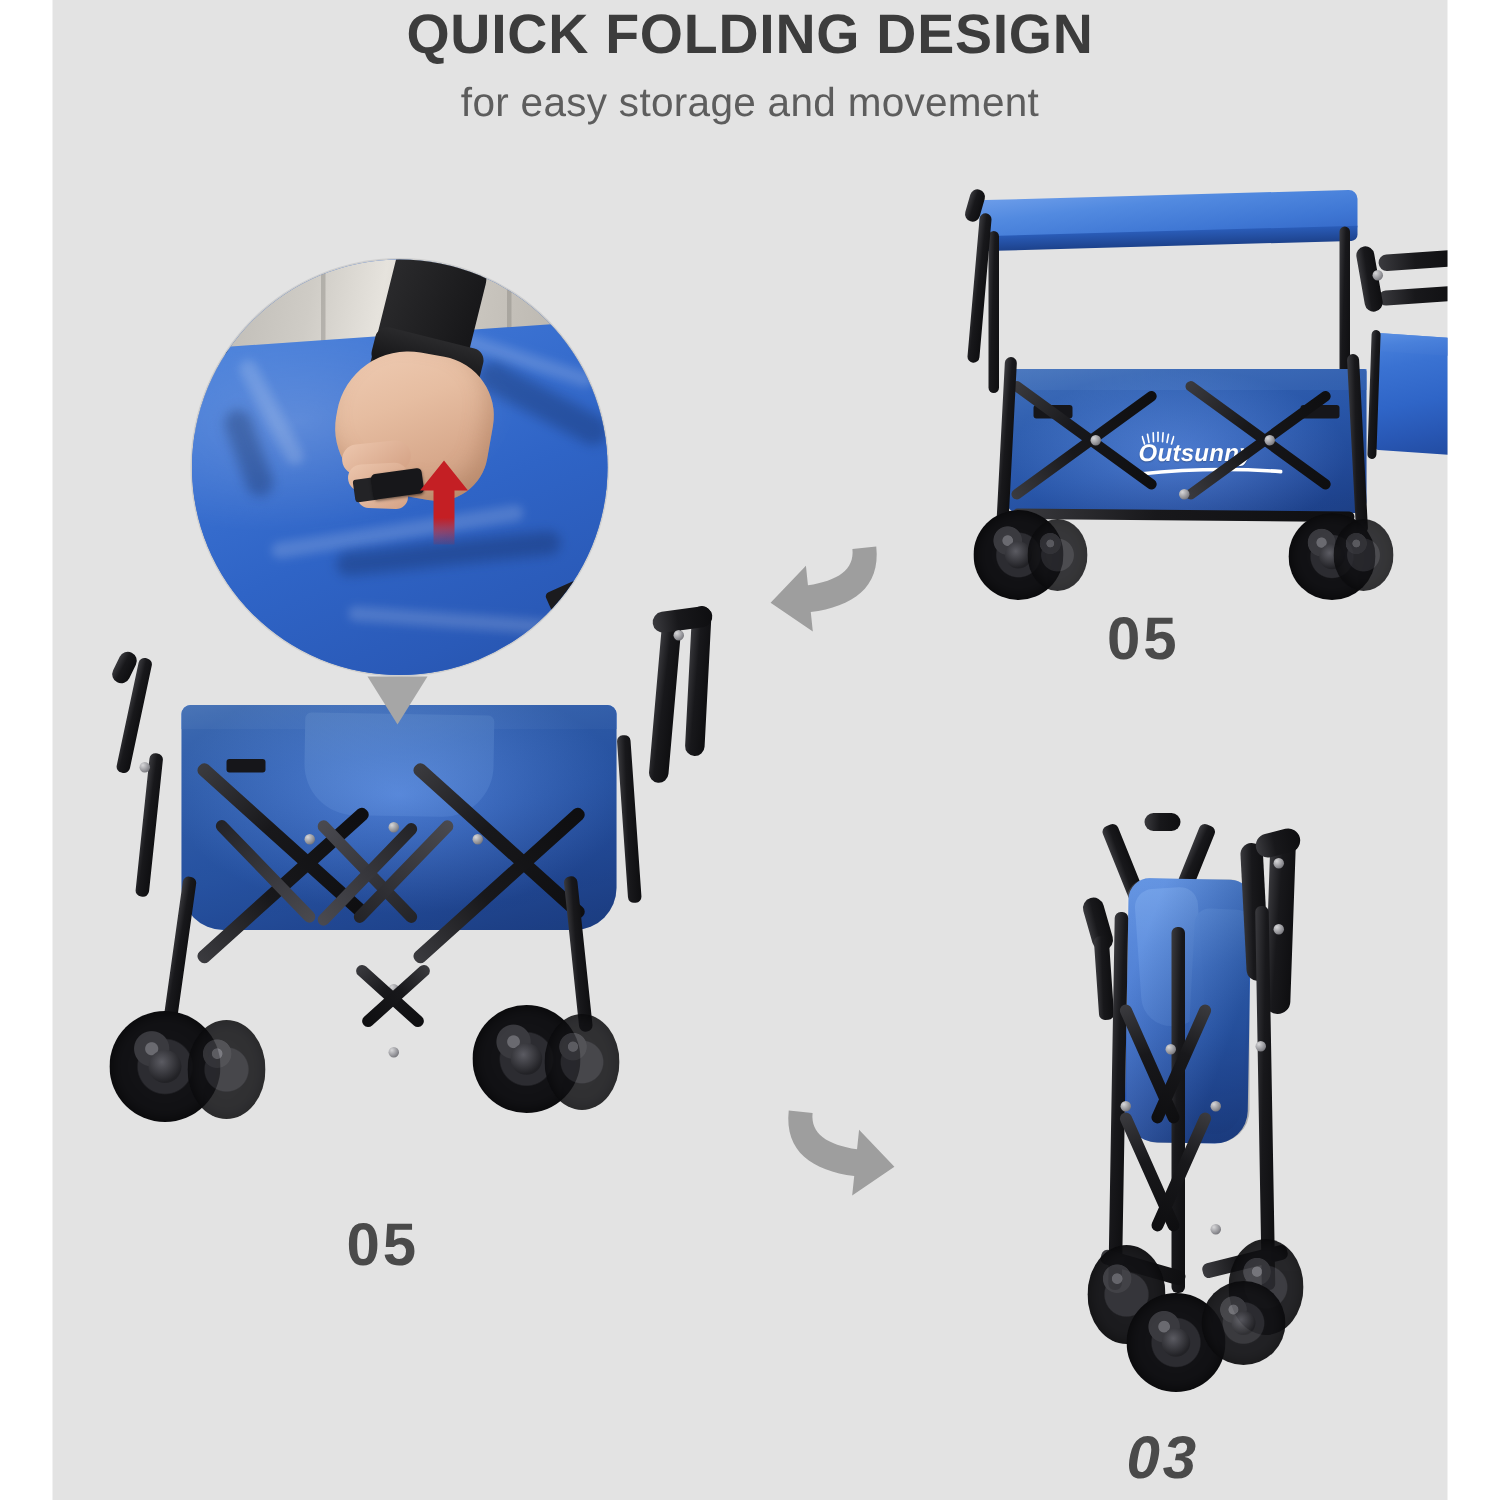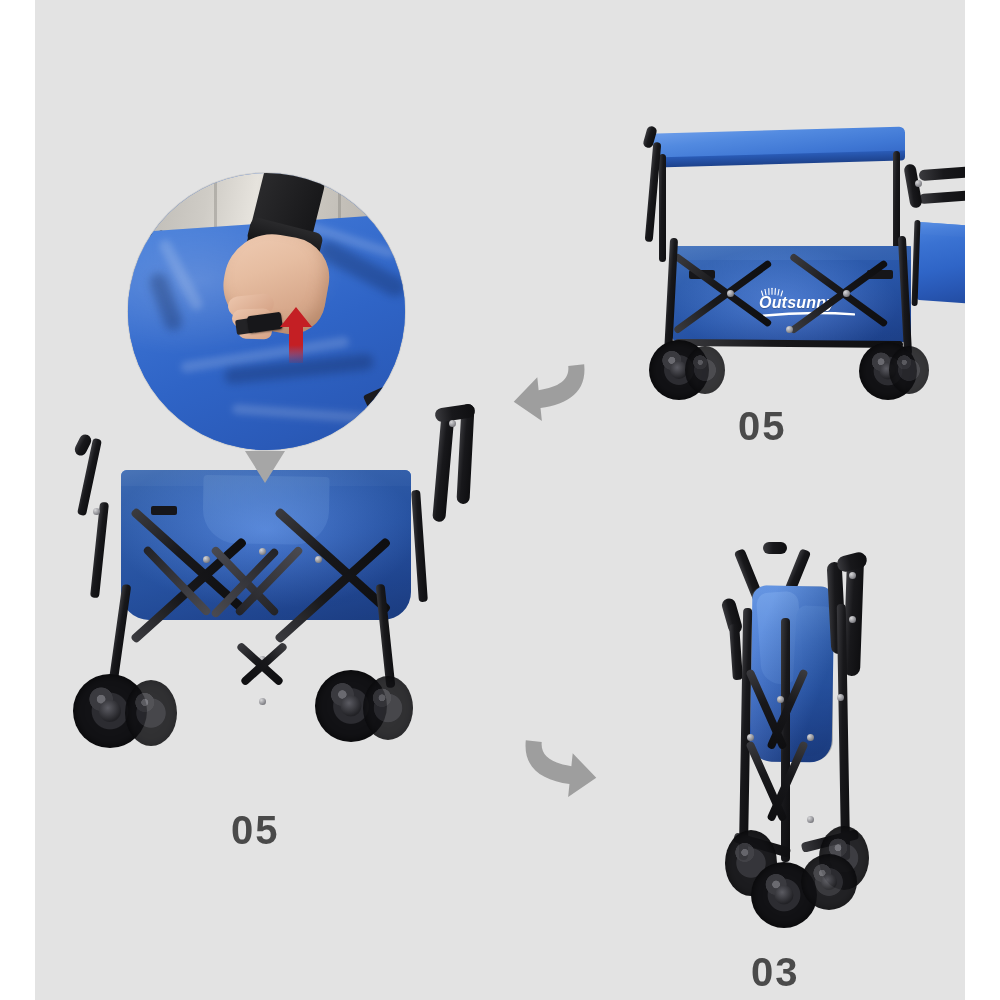--- a/index.html
+++ b/index.html
@@ -37,21 +37,21 @@
   }
 
   
   .step-num {
     position: absolute; z-index: 25;
     font-size: 40px; font-weight: bold; color: #4a4a4a;
     letter-spacing: 2px;
   }
   #num-01 { left: 703px; top: 404px; }
   #num-02 { left: 196px; top: 808px; }
-  #num-03 { left: 716px; top: 950px; }
+  #num-03 { left: 716px; top: 950px; font-style: italic; }
 
   
   .step-arrow { position: absolute; z-index: 24; }
   #arrow-1 { left: 474px; top: 362px; }
   #arrow-2 { left: 484px; top: 738px; }
 
   
   #inset {
     position: absolute; left: 93px; top: 173px;
     width: 277px; height: 277px; border-radius: 50%;
@@ -424,14 +424,16 @@
         <div class="hub" style="left:50%;top:50%;width:16px;height:16px;"></div>
       </div>
     </div>
 
     <div class="step-num" id="num-01">05</div>
     <div class="step-num" id="num-02">05</div>
     <div class="step-num" id="num-03">03</div>
   </div>
 
   <div id="header">
+    <div id="title">QUICK FOLDING DESIGN</div>
+    <div id="subtitle">for easy storage and movement</div>
   </div>
 </div>
 
 </body></html>

